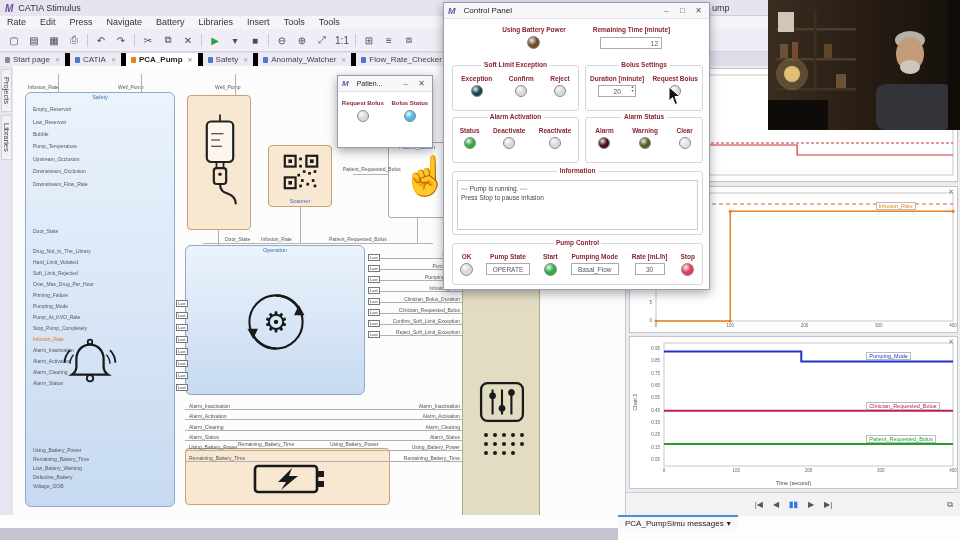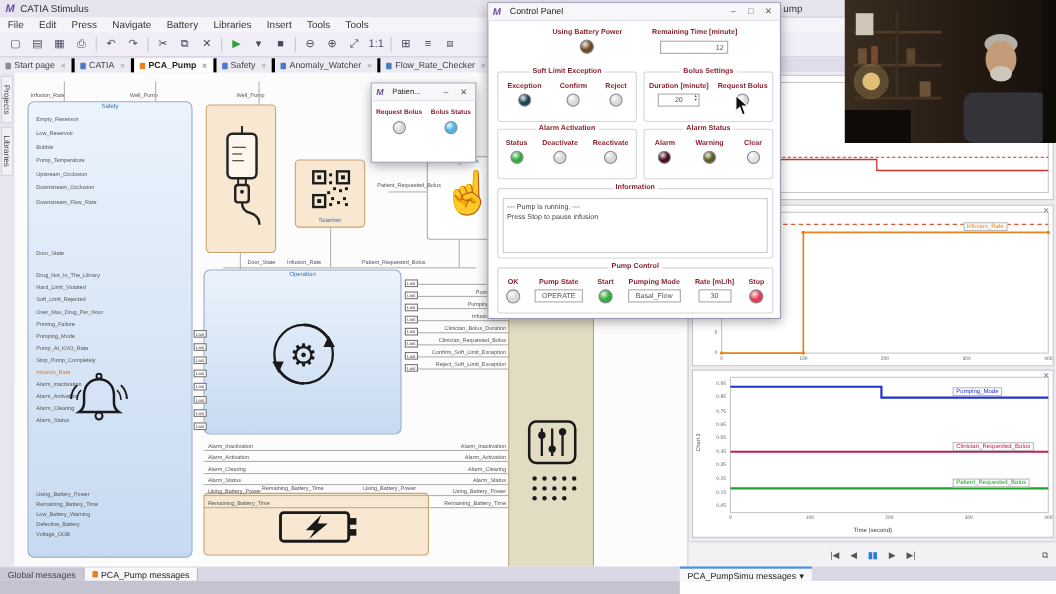--- a/index.html
+++ b/index.html
@@ -12,21 +12,21 @@
   .logo{color:#6a4fa0;font-weight:bold;font-style:italic;margin-right:5px;font-size:10px;}
   #menubar{left:0;top:16px;width:960px;height:13px;background:#f6f4f9;display:flex;align-items:center;font-size:9px;color:#333;}
   .menu-item{padding:0 7px;line-height:13px;}
   #toolbar{left:0;top:29px;width:960px;height:23px;background:#f0edf6;border-bottom:1px solid #d5d2e0;
            display:flex;align-items:center;padding-left:4px;box-sizing:border-box;}
   .tool-btn{min-width:16px;height:17px;display:flex;align-items:center;justify-content:center;
             font-size:10px;color:#4a4a5e;margin:0 1px;border-radius:2px;padding:0 1px;}
   .tool-sep{width:1px;height:13px;background:#c8c5d4;margin:0 3px;}
   #tabbar{left:0;top:52px;width:960px;height:14px;background:#e0ddeb;display:flex;align-items:flex-end;font-size:8px;}
   .doc-tab{height:13px;display:flex;align-items:center;gap:3px;padding:0 5px;background:#eceaf3;
-           border-right:3px solid #000000;color:#444;white-space:nowrap;}
+           border-right:5px solid #000000;color:#444;white-space:nowrap;}
   .doc-tab.active{background:#ffffff;font-weight:bold;color:#222;}
   .tab-dot{width:5px;height:6px;display:inline-block;border-radius:1px;}
   .tab-close{color:#999;font-size:6px;margin-left:2px;}
   #leftrail{left:0;top:66px;width:13px;height:449px;background:#e8e5f1;border-right:1px solid #d0cdd9;}
   .rail-tab{writing-mode:vertical-rl;font-size:7.5px;color:#444;background:#f3f1f8;border:1px solid #d5d2e0;
             padding:7px 0;margin:3px 1px;text-align:center;}
   
   #canvas{left:13px;top:66px;width:947px;height:449px;background:#fcfcfd;overflow:hidden;}
   .blk{position:absolute;box-sizing:border-box;}
   .blk-blue{border:1px solid #8fa9cc;background:linear-gradient(180deg,#ebf3fc,#c7daf1);border-radius:6px;}
@@ -92,21 +92,21 @@
 <body>
 
 <div id="root">
 
   <div class="abs" id="titlebar">
     <span class="logo">M</span>
     <span>CATIA Stimulus</span>
   </div>
 
   <div class="abs" id="menubar">
-      <div class="menu-item">File</div>
+      <div class="menu-item">Rate</div>
       <div class="menu-item">Edit</div>
       <div class="menu-item">Press</div>
       <div class="menu-item">Navigate</div>
       <div class="menu-item">Battery</div>
       <div class="menu-item">Libraries</div>
       <div class="menu-item">Insert</div>
       <div class="menu-item">Tools</div>
       <div class="menu-item">Tools</div>
     </div>
   <div class="abs" id="toolbar">
@@ -677,28 +677,19 @@
       <circle cx="24" cy="74" r="8" fill="#f0cc7e" opacity="0.9"></circle>
       <rect x="0" y="100" width="60" height="30" fill="#0e0b08"></rect>
       <rect x="108" y="84" width="76" height="46" rx="9" fill="#33343a"></rect>
       <ellipse cx="142" cy="40" rx="15" ry="9" fill="#b5b1a9"></ellipse>
       <ellipse cx="142" cy="54" rx="14" ry="17" fill="#c49b79"></ellipse>
       <ellipse cx="142" cy="67" rx="10" ry="7" fill="#cdc6bb"></ellipse>
       <rect x="180" y="0" width="12" height="130" fill="#100c08"></rect>
     </svg>
   </div>
 
-  <div class="abs" id="bottombar">
-      <div class="msg-tab">
-        <span>Global messages</span>
-      </div>
-      <div class="msg-tab active">
-        <span class="tab-dot" style="background: rgb(232, 130, 30);"></span>
-        <span>PCA_Pump messages</span>
-      </div>
-    </div>
   <div class="abs" id="right-msg-tab">
     <span>PCA_PumpSimu messages</span>
     <span>▾</span>
   </div>
   <div class="abs" id="statusbar-l"></div>
 
 </div>
 
 </body></html>

